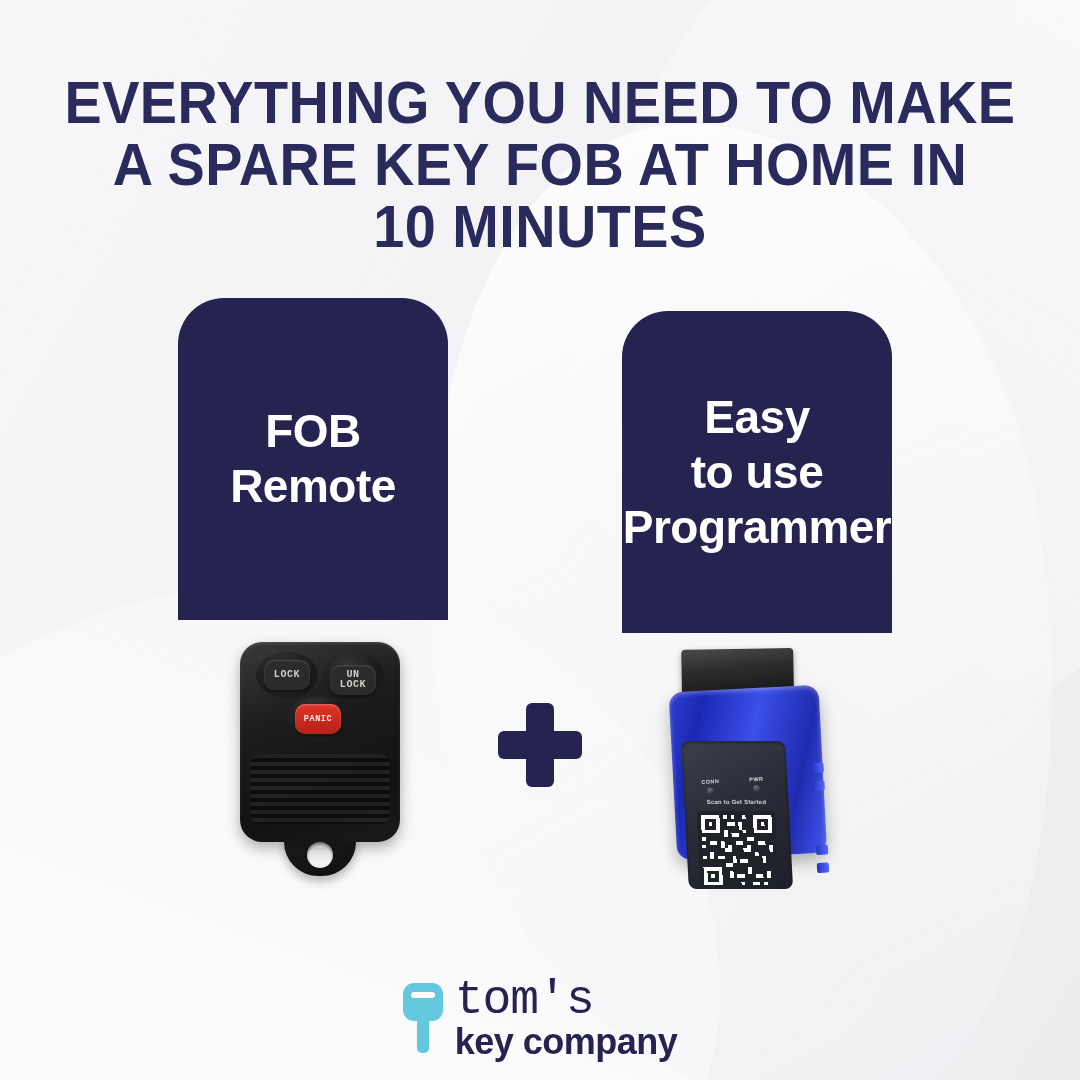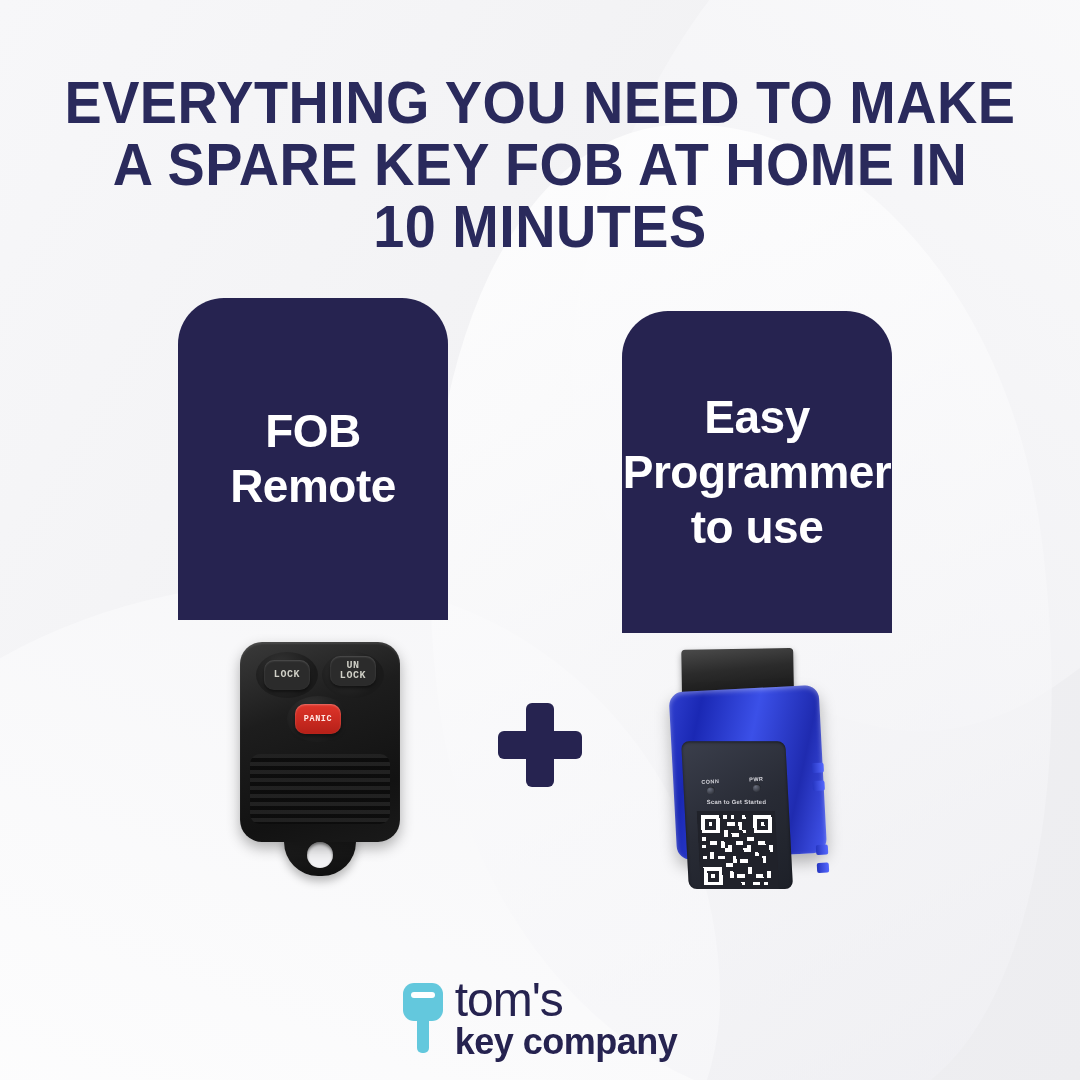--- a/index.html
+++ b/index.html
@@ -171,21 +171,21 @@
     font-family: "Liberation Mono", monospace;
     font-size: 10px;
     font-weight: bold;
     letter-spacing: 0.6px;
     line-height: 10px;
   }
   #fob-btn-lock {
     left: 24px; top: 18px; width: 46px; height: 30px;
   }
   #fob-btn-unlock {
-    left: 90px; top: 14px; width: 46px; height: 30px;
+    left: 90px; top: 23px; width: 46px; height: 30px;
   }
   #fob-btn-panic {
     left: 55px; top: 62px; width: 46px; height: 30px;
     background: linear-gradient(180deg, #e0352a 0%, #b52018 100%);
     color: #ffe9e6;
     font-size: 8.5px;
     box-shadow: inset 0 1px 2px rgba(255,255,255,0.30), 0 2px 4px rgba(0,0,0,0.5);
     text-align: center;
   }
   .fob-pad {
@@ -332,20 +332,21 @@
   }
   #logo-text {
     line-height: 1;
   }
   #logo-toms {
     display: block;
     color: #262350;
     font-size: 48px;
     font-weight: normal;
     letter-spacing: -1px;
+    font-family: Liberation Mono, monospace;
   }
   #logo-kc {
     display: block;
     color: #262350;
     font-size: 36px;
     font-weight: bold;
     letter-spacing: -0.5px;
     margin-top: 0;
   }
 </style>
@@ -367,22 +368,22 @@
   <div class="card" id="card-left">
     <div class="card-text">
       <span class="cl">FOB</span>
       <span class="cl">Remote</span>
     </div>
   </div>
 
   <div class="card" id="card-right">
     <div class="card-text">
       <span class="cl">Easy</span>
+      <span class="cl">to use</span>
       <span class="cl">Programmer</span>
-      <span class="cl">to use</span>
     </div>
   </div>
 
   <div id="plus">
     <div class="bar bar-h"></div>
     <div class="bar bar-v"></div>
   </div>
 
   <div id="fob-wrap">
     <div id="fob-tab"></div>

